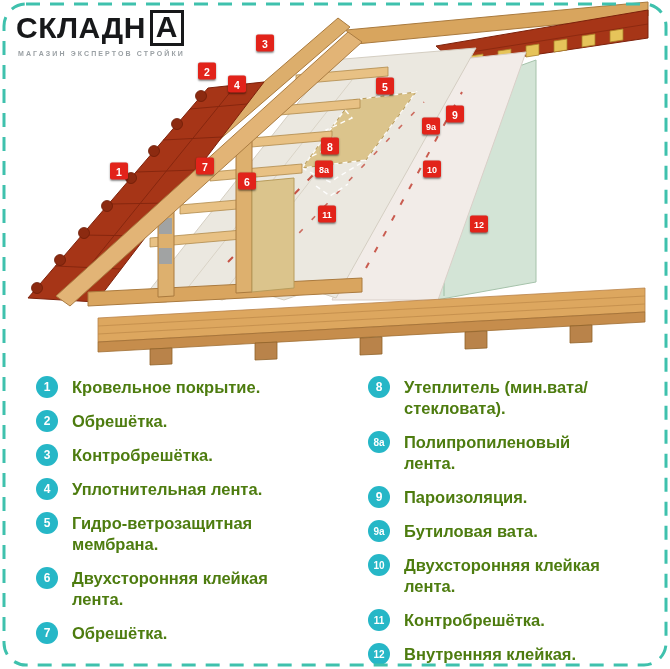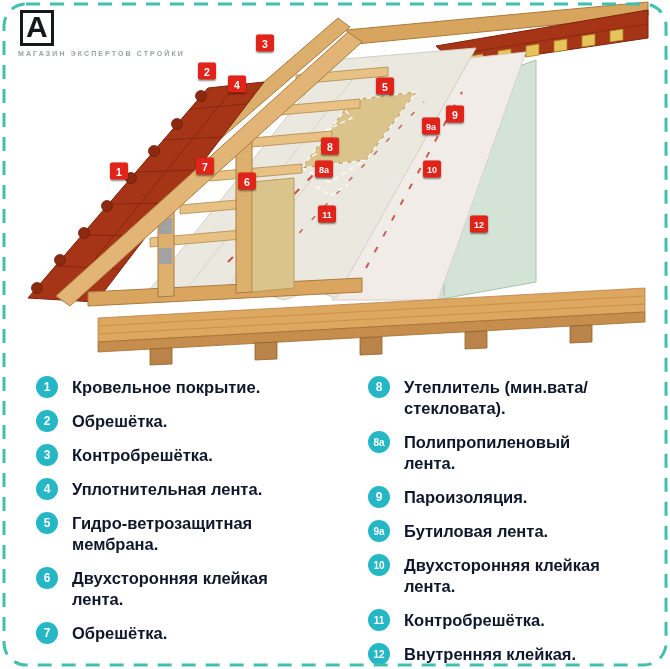--- a/index.html
+++ b/index.html
@@ -46,37 +46,38 @@
   .legend-row{display:flex;align-items:flex-start;margin-bottom:12px;}
   .badge{
     width:22px;height:22px;border-radius:50%;
     background:var(--badge-color);
     color:#fff;font-size:12px;font-weight:bold;
     display:flex;align-items:center;justify-content:center;
     flex-shrink:0;margin-right:14px;
   }
   .badge.small{font-size:10px;}
   .legend-text{
-    font-size:16.5px;font-weight:bold;color:#0f172a;
+    font-size:16.5px;font-weight:bold;color:#4d7c0f;
     line-height:21px;padding-top:1px;overflow-wrap:break-word;
   }
   .col-left .legend-text{max-width:232px;}
   .col-right .legend-text{max-width:218px;}
 </style>
 </head>
 <body>
 
 <div class="page">
 
   <svg class="border-frame" width="670" height="669">
     <rect x="4" y="4" width="662" height="661" rx="22" fill="none" style="stroke:var(--border-color)" stroke-width="3" stroke-dasharray="14 10"></rect>
   </svg>
 
   <div class="logo">
     <div class="logo-title">
+      <span>СКЛАДН</span>
         <span class="logo-accent">А</span>
     </div>
     <div class="logo-tagline">МАГАЗИН ЭКСПЕРТОВ СТРОЙКИ</div>
   </div>
 
   <div class="diagram">
     <svg class="illustration" viewBox="0 0 670 368" width="670" height="368">
 
       <polygon points="346,30 648,2 648,16 356,44" fill="#d8a55e" stroke="#a97a3e" stroke-width="1"></polygon>
 
@@ -221,21 +222,21 @@
         <div class="legend-row">
           <span class="badge small">8a</span>
           <span class="legend-text">Полипропиленовый лента.</span>
         </div>
         <div class="legend-row">
           <span class="badge">9</span>
           <span class="legend-text">Пароизоляция.</span>
         </div>
         <div class="legend-row">
           <span class="badge small">9a</span>
-          <span class="legend-text">Бутиловая лента.</span>
+          <span class="legend-text">Бутиловая вата.</span>
         </div>
         <div class="legend-row">
           <span class="badge small">10</span>
           <span class="legend-text">Двухсторонняя клейкая лента.</span>
         </div>
         <div class="legend-row">
           <span class="badge small">11</span>
           <span class="legend-text">Контробрешётка.</span>
         </div>
         <div class="legend-row">

